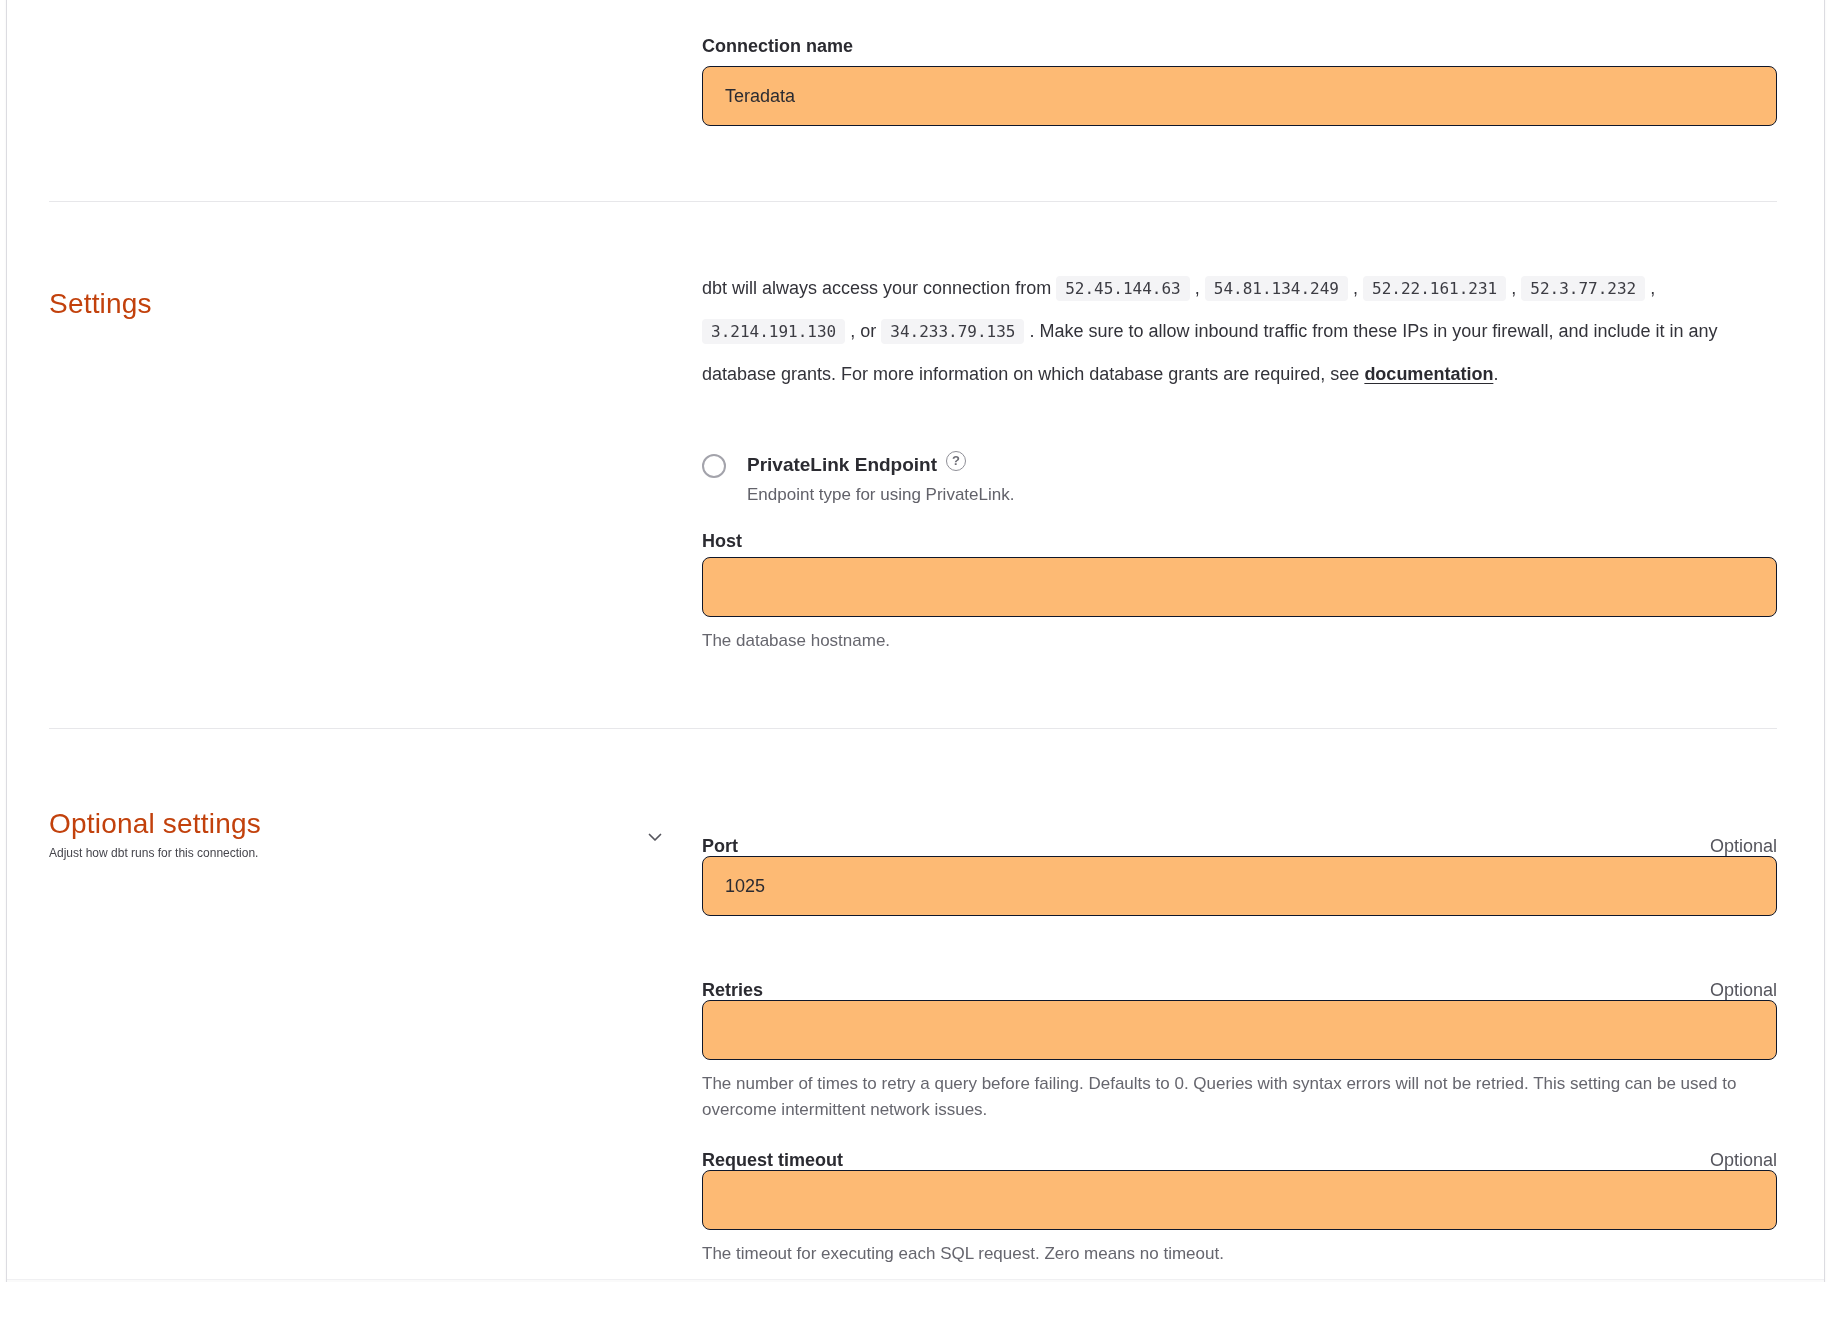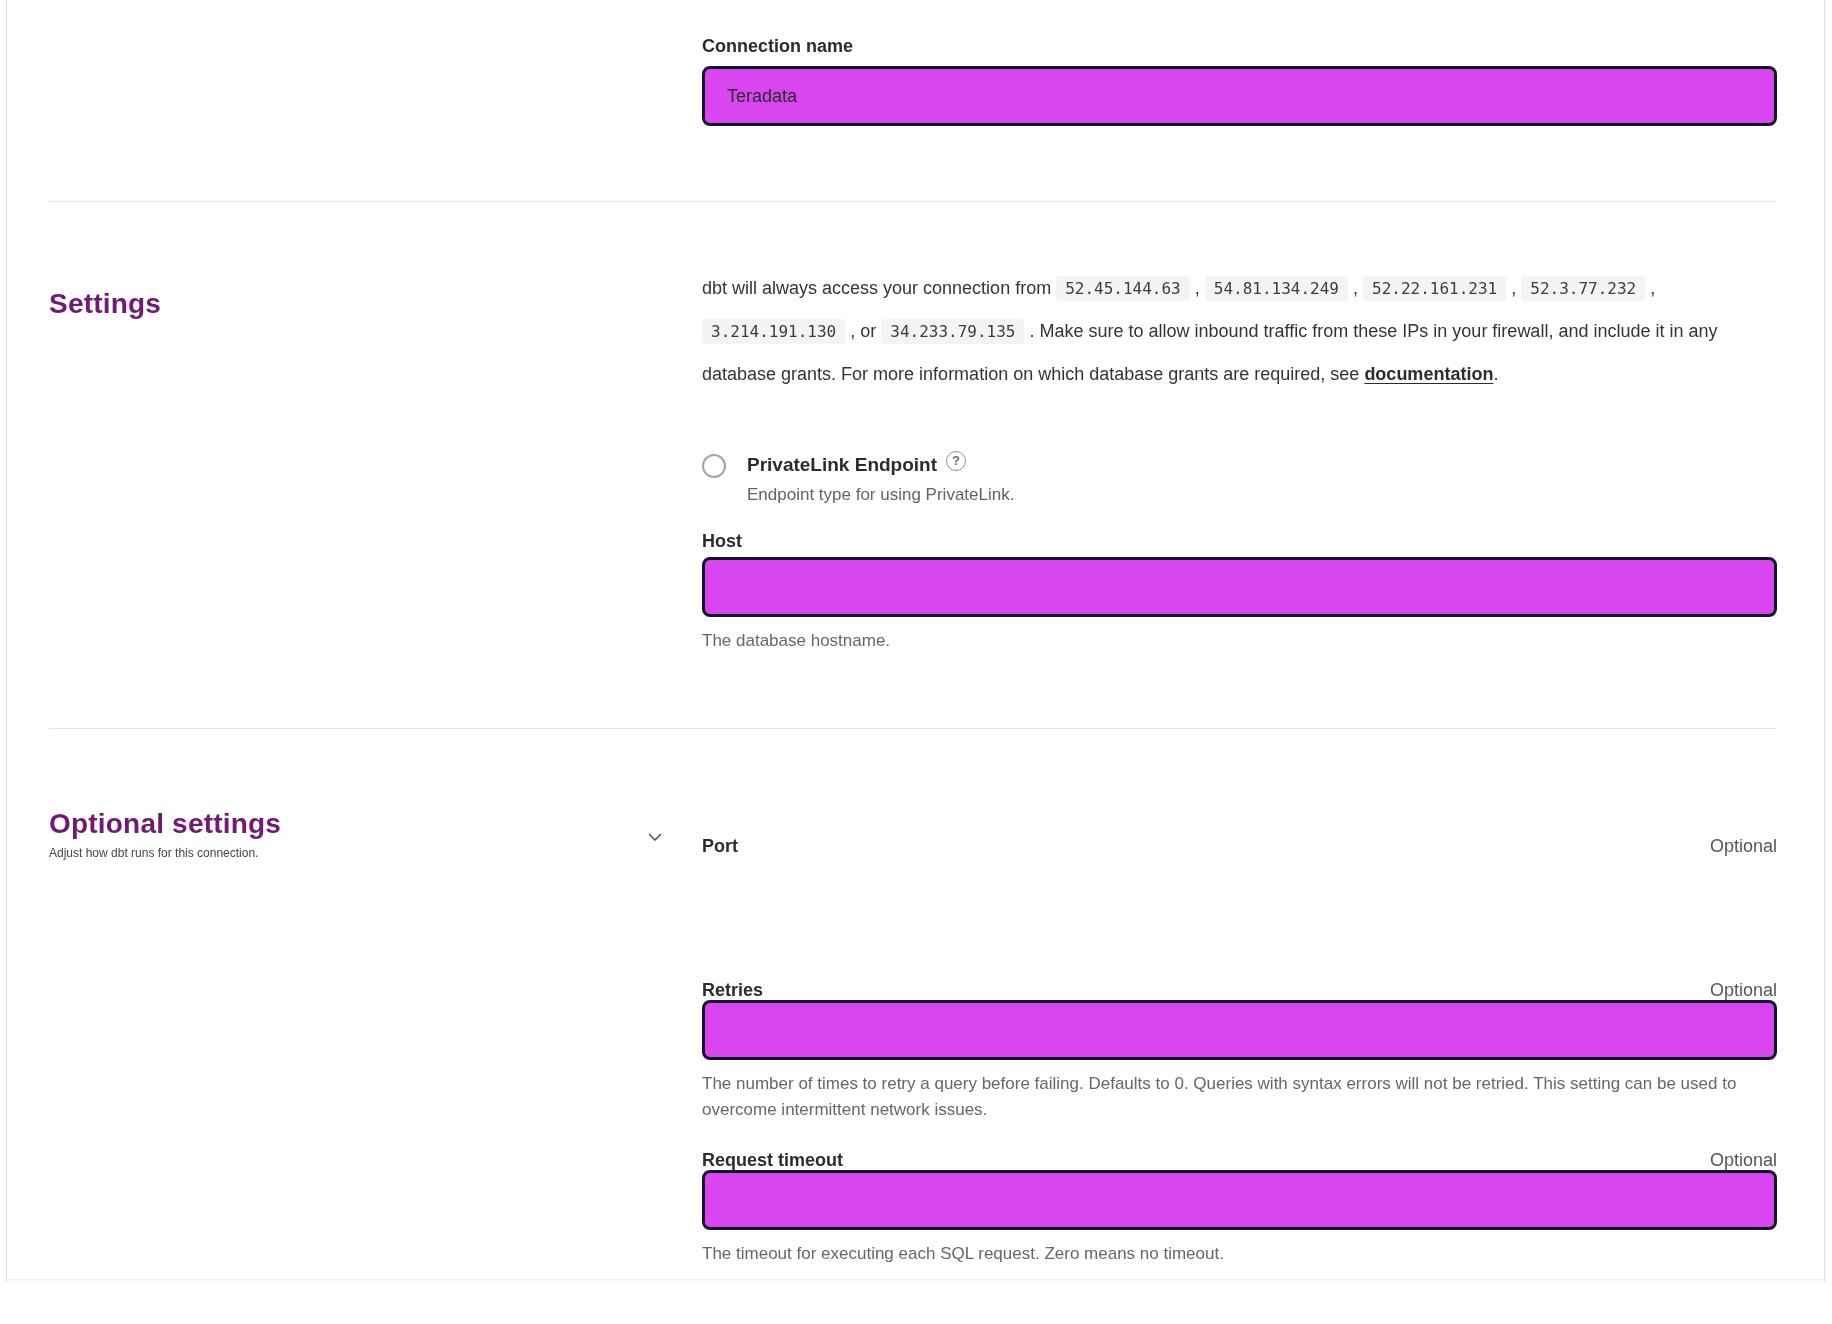--- a/index.html
+++ b/index.html
@@ -11,30 +11,30 @@
   .card-shell{ position:absolute; left:6px; top:-24px; width:1819px; height:1342px;
     background:#ffffff; border:1px solid #dcdce1; border-radius:14px;
     box-shadow:0 1px 3px rgba(0,0,0,.05); z-index:0; }
   .card-footer{ position:absolute; left:7px; top:1279px; width:1817px; height:38px;
     background:#fafafa; border-top:1px solid #f0f0f2; border-radius:0 0 13px 13px; z-index:1; }
 
   .abs{ position:absolute; z-index:2; }
 
   .divider{ height:1px; background:#e7e7ea; width:1728px; left:49px; }
 
-  .section-title{ font-size:28px; font-weight:700; color:#701a75; letter-spacing:.2px; }
+  .section-title{ font-size:28px; font-weight:400; color:#c2410c; letter-spacing:.2px; }
   .section-sub{ font-size:12px; color:#45454c; margin-top:6px; }
 
   .field-label{ font-size:18px; font-weight:600; color:#2b2b31; }
   .optional-badge{ font-size:18px; font-weight:500; color:#55555d; }
 
   .label-row{ display:flex; justify-content:space-between; align-items:baseline; width:1075px;margin-top:8px; }
 
-  .text-input{ width:1075px; height:60px; border:3px solid #0f172a; border-radius:8px;
-    background:#d946ef; font-family:"Liberation Sans", sans-serif; font-size:18px;
+  .text-input{ width:1075px; height:60px; border:1px solid #0f172a; border-radius:8px;
+    background:#fdba74; font-family:"Liberation Sans", sans-serif; font-size:18px;
     color:#2b2b31; padding:0 22px; outline:none; }
 
   .helper{ font-size:17px; color:#66666e; line-height:26px; width:1078px; }
 
   .ip-note{ width:1078px; font-size:18px; color:#33333a; line-height:42px; }
   .chip{ font-family:"DejaVu Sans Mono", monospace; font-size:16px; background:#f4f4f6;
     color:#3c3c43; border-radius:4px; padding:3px 9px; white-space:nowrap; }
   .doc-link{ color:#2b2b31; font-weight:600; text-decoration:underline;
     text-underline-offset:3px; cursor:pointer; }
 
@@ -99,20 +99,21 @@
   <button class="abs chevron-btn" style="left:642px; top:824px;">
     <svg width="20" height="20" viewBox="0 0 20 20">
       <path d="M4.5 7.5 L10 13 L15.5 7.5" fill="none" stroke="#55555d" stroke-width="1.7" stroke-linecap="round" stroke-linejoin="round"></path>
     </svg>
   </button>
 
   <div class="abs label-row" style="left:702px; top:828px;">
     <span class="field-label">Port</span>
     <span class="optional-badge">Optional</span>
   </div>
+  <input class="abs text-input" style="left: 702px; top: 856px;" type="text" value="1025">
 
   <div class="abs label-row" style="left:702px; top:972px;">
     <span class="field-label">Retries</span>
     <span class="optional-badge">Optional</span>
   </div>
   <input class="abs text-input" style="left: 702px; top: 1000px;" type="text" value="">
   <div class="abs helper" style="left:702px; top:1071px;">The number of times to retry a query before failing. Defaults to 0. Queries with syntax errors will not be retried. This setting can be used to overcome intermittent network issues.</div>
 
   <div class="abs label-row" style="left:702px; top:1142px;">
     <span class="field-label">Request timeout</span>

